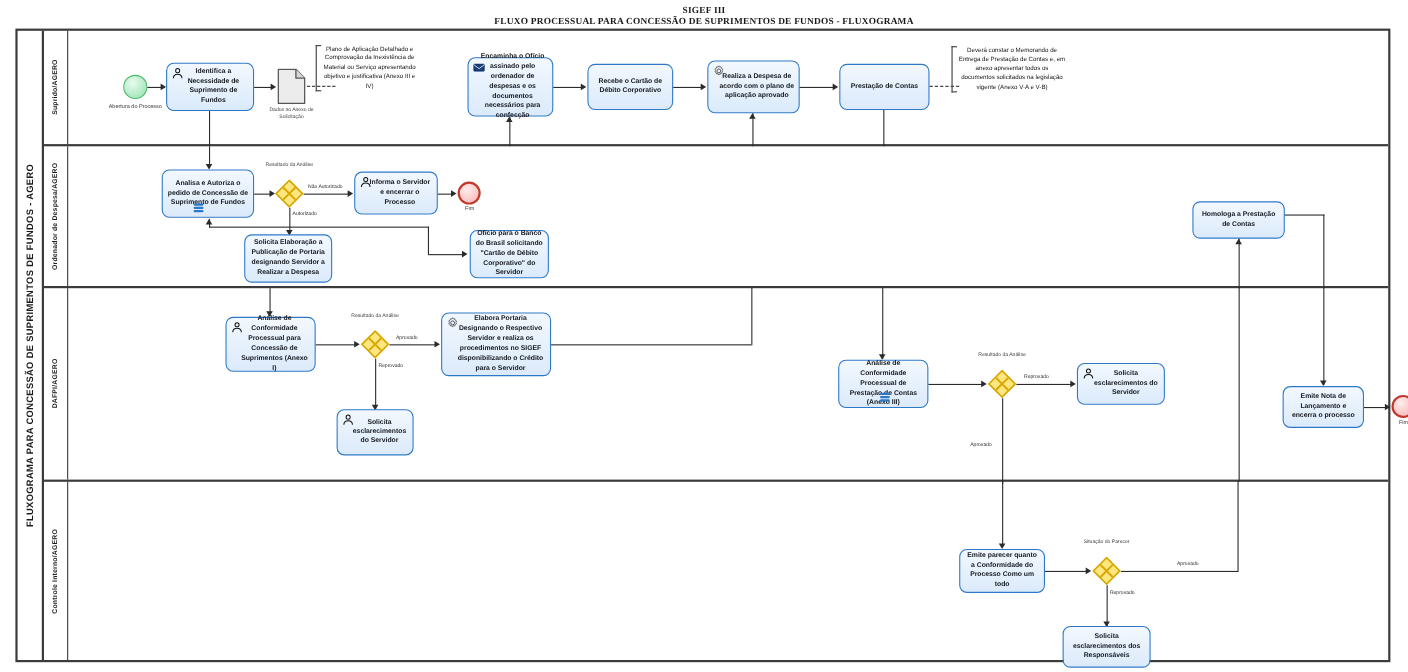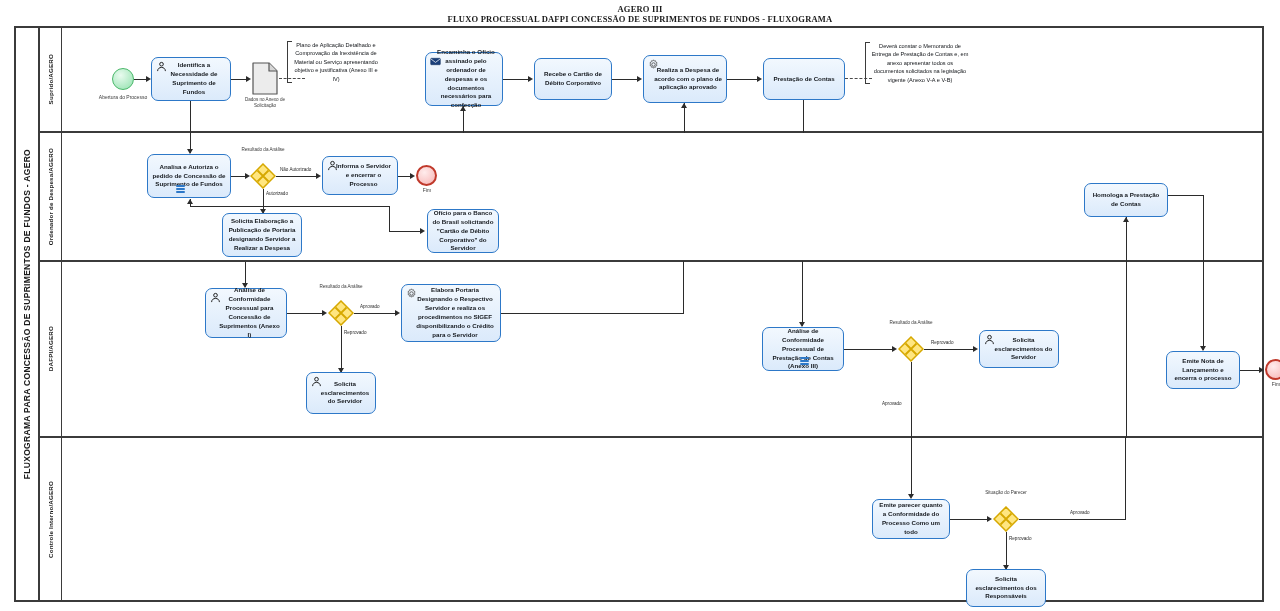--- a/index.html
+++ b/index.html
@@ -161,22 +161,22 @@
     position: absolute; font-size: 4.6px; color: #2b2b2b;
     white-space: nowrap; line-height: 1.2;
   }
 </style>
 </head>
 <body>
 
 <div id="page">
 
   <div class="doc-title">
-    <div class="l1">AGERO III</div>
-    <div class="l2">FLUXO PROCESSUAL DAFPI CONCESSÃO DE SUPRIMENTOS DE FUNDOS - FLUXOGRAMA</div>
+    <div class="l1">SIGEF III</div>
+    <div class="l2">FLUXO PROCESSUAL PARA CONCESSÃO DE SUPRIMENTOS DE FUNDOS - FLUXOGRAMA</div>
   </div>
 
   <div class="pool">
 
     <div class="pool-label">
       <span>FLUXOGRAMA PARA CONCESSÃO DE SUPRIMENTOS DE FUNDOS  - AGERO</span>
     </div>
 
     <div class="lane" style="top:0; height:105px;">
       <div class="lane-label">

